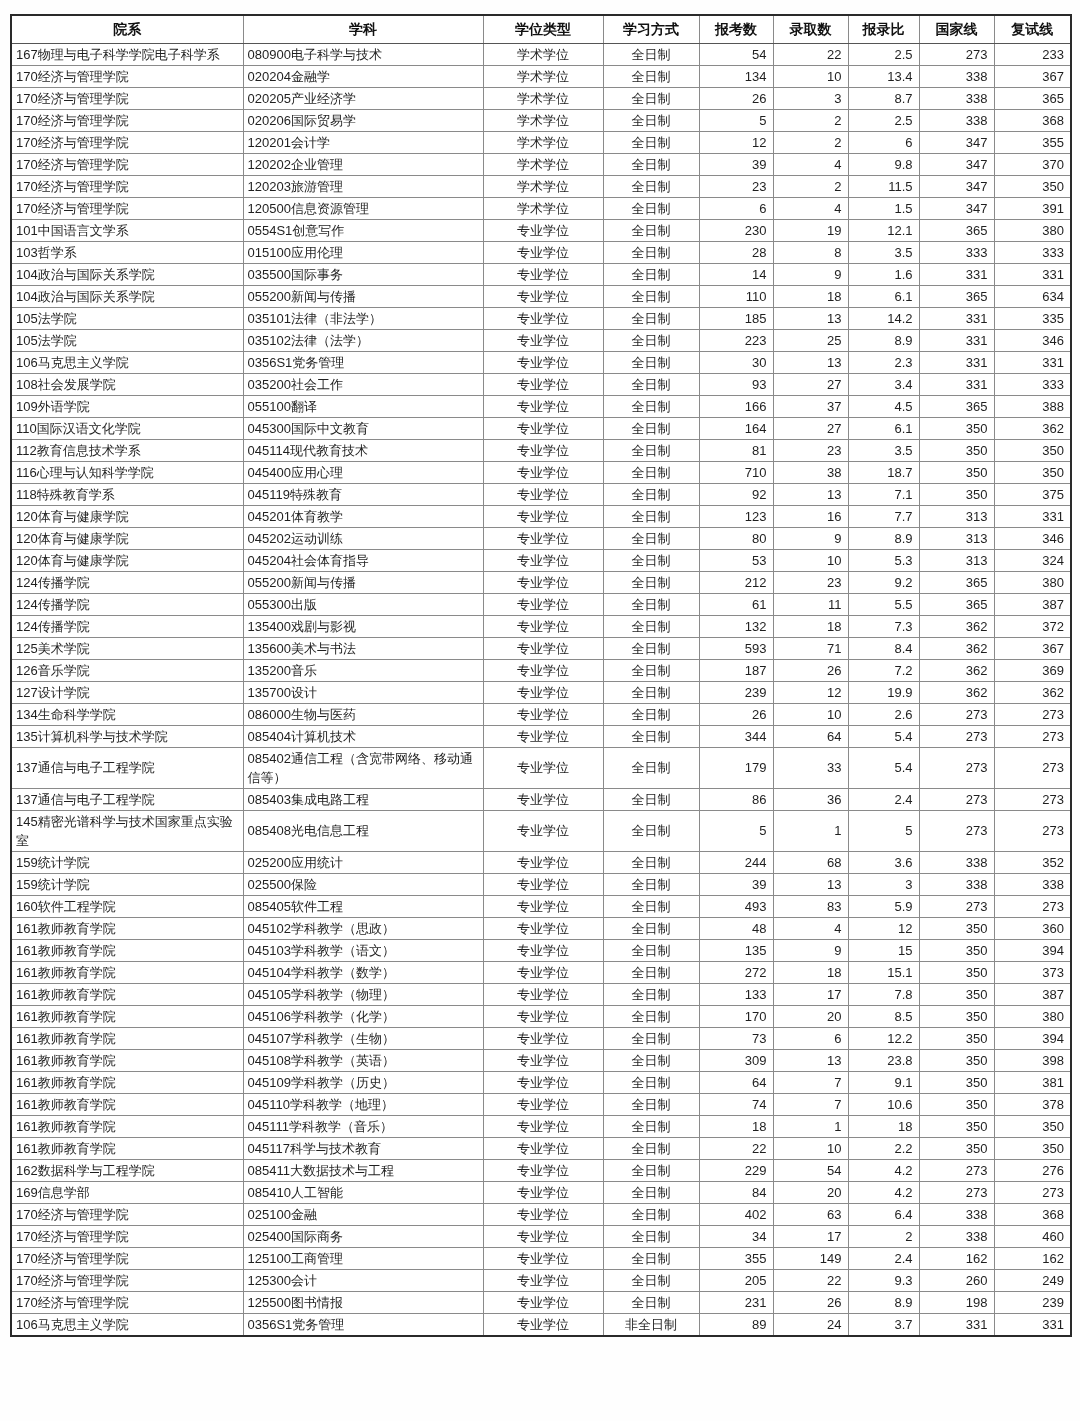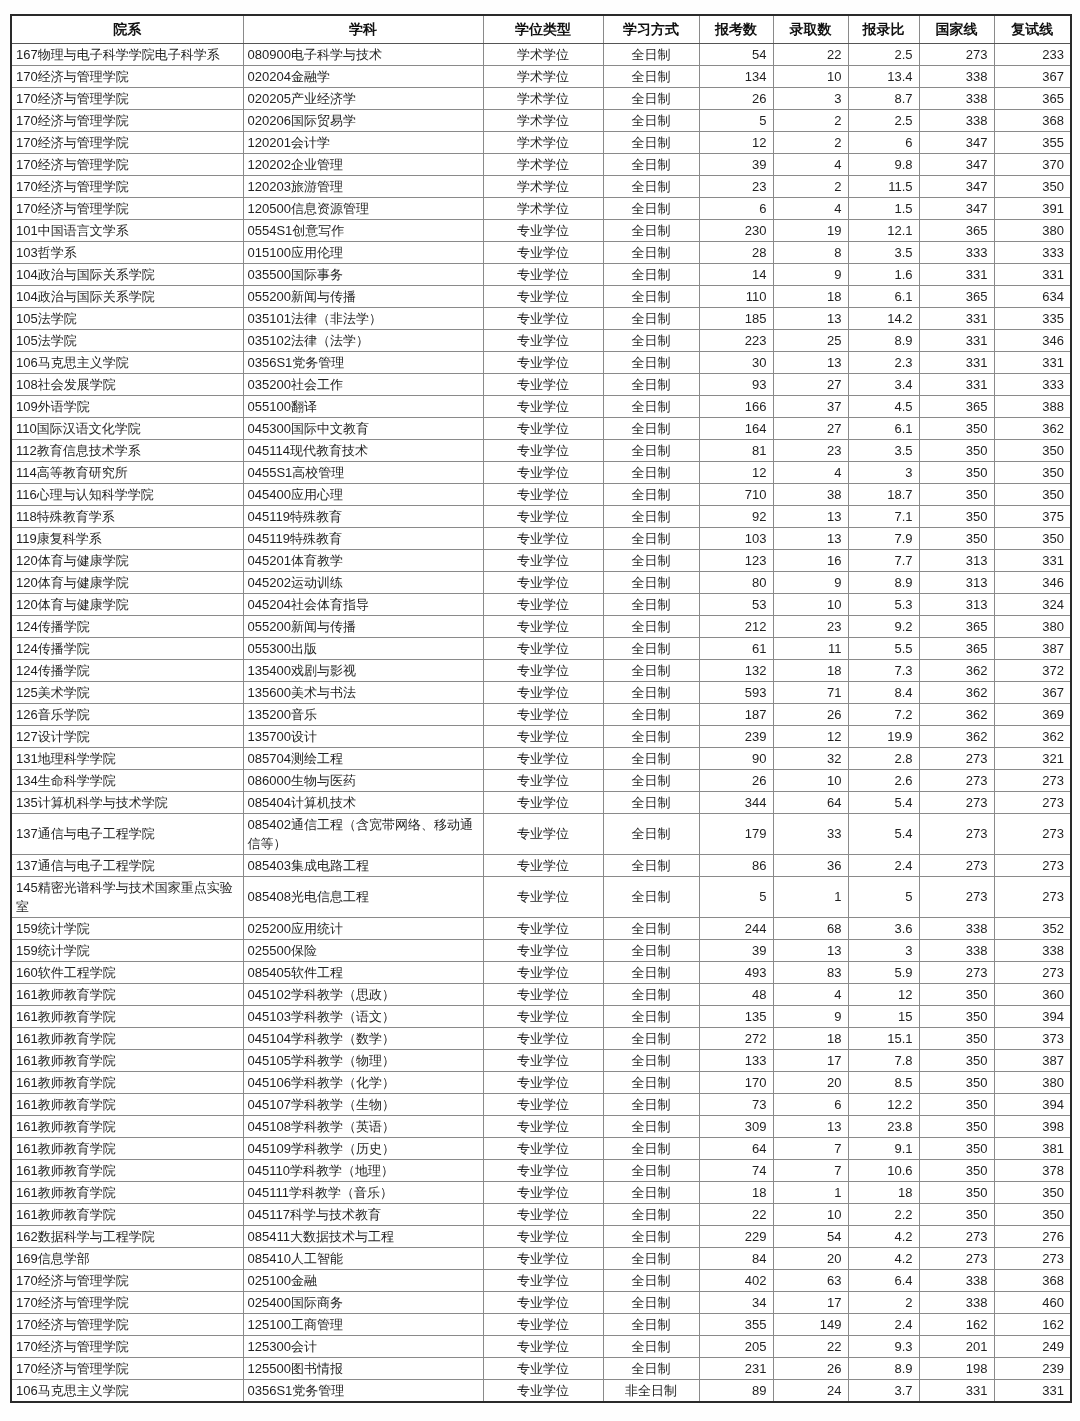--- a/index.html
+++ b/index.html
@@ -291,62 +291,40 @@
           <td class="al">045114现代教育技术</td>
           <td class="ac">专业学位</td>
           <td class="ac">全日制</td>
           <td class="ar">81</td>
           <td class="ar">23</td>
           <td class="ar">3.5</td>
           <td class="ar">350</td>
           <td class="ar">350</td>
         </tr>
         <tr>
-          <td class="al">114高等教育研究所</td>
-          <td class="al">0455S1高校管理</td>
-          <td class="ac">专业学位</td>
-          <td class="ac">全日制</td>
-          <td class="ar">12</td>
-          <td class="ar">4</td>
-          <td class="ar">3</td>
-          <td class="ar">350</td>
-          <td class="ar">350</td>
-        </tr>
-        <tr>
           <td class="al">116心理与认知科学学院</td>
           <td class="al">045400应用心理</td>
           <td class="ac">专业学位</td>
           <td class="ac">全日制</td>
           <td class="ar">710</td>
           <td class="ar">38</td>
           <td class="ar">18.7</td>
           <td class="ar">350</td>
           <td class="ar">350</td>
         </tr>
         <tr>
           <td class="al">118特殊教育学系</td>
           <td class="al">045119特殊教育</td>
           <td class="ac">专业学位</td>
           <td class="ac">全日制</td>
           <td class="ar">92</td>
           <td class="ar">13</td>
           <td class="ar">7.1</td>
           <td class="ar">350</td>
           <td class="ar">375</td>
-        </tr>
-        <tr>
-          <td class="al">119康复科学系</td>
-          <td class="al">045119特殊教育</td>
-          <td class="ac">专业学位</td>
-          <td class="ac">全日制</td>
-          <td class="ar">103</td>
-          <td class="ar">13</td>
-          <td class="ar">7.9</td>
-          <td class="ar">350</td>
-          <td class="ar">350</td>
         </tr>
         <tr>
           <td class="al">120体育与健康学院</td>
           <td class="al">045201体育教学</td>
           <td class="ac">专业学位</td>
           <td class="ac">全日制</td>
           <td class="ar">123</td>
           <td class="ar">16</td>
           <td class="ar">7.7</td>
           <td class="ar">313</td>
@@ -434,31 +412,20 @@
           <td class="al">135700设计</td>
           <td class="ac">专业学位</td>
           <td class="ac">全日制</td>
           <td class="ar">239</td>
           <td class="ar">12</td>
           <td class="ar">19.9</td>
           <td class="ar">362</td>
           <td class="ar">362</td>
         </tr>
         <tr>
-          <td class="al">131地理科学学院</td>
-          <td class="al">085704测绘工程</td>
-          <td class="ac">专业学位</td>
-          <td class="ac">全日制</td>
-          <td class="ar">90</td>
-          <td class="ar">32</td>
-          <td class="ar">2.8</td>
-          <td class="ar">273</td>
-          <td class="ar">321</td>
-        </tr>
-        <tr>
           <td class="al">134生命科学学院</td>
           <td class="al">086000生物与医药</td>
           <td class="ac">专业学位</td>
           <td class="ac">全日制</td>
           <td class="ar">26</td>
           <td class="ar">10</td>
           <td class="ar">2.6</td>
           <td class="ar">273</td>
           <td class="ar">273</td>
         </tr>
@@ -716,21 +683,21 @@
           <td class="ar">162</td>
         </tr>
         <tr>
           <td class="al">170经济与管理学院</td>
           <td class="al">125300会计</td>
           <td class="ac">专业学位</td>
           <td class="ac">全日制</td>
           <td class="ar">205</td>
           <td class="ar">22</td>
           <td class="ar">9.3</td>
-          <td class="ar">201</td>
+          <td class="ar">260</td>
           <td class="ar">249</td>
         </tr>
         <tr>
           <td class="al">170经济与管理学院</td>
           <td class="al">125500图书情报</td>
           <td class="ac">专业学位</td>
           <td class="ac">全日制</td>
           <td class="ar">231</td>
           <td class="ar">26</td>
           <td class="ar">8.9</td>

